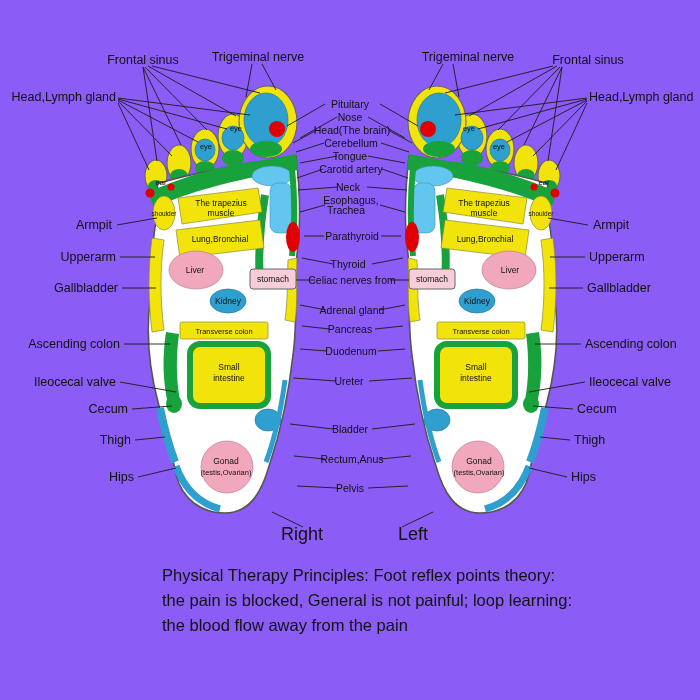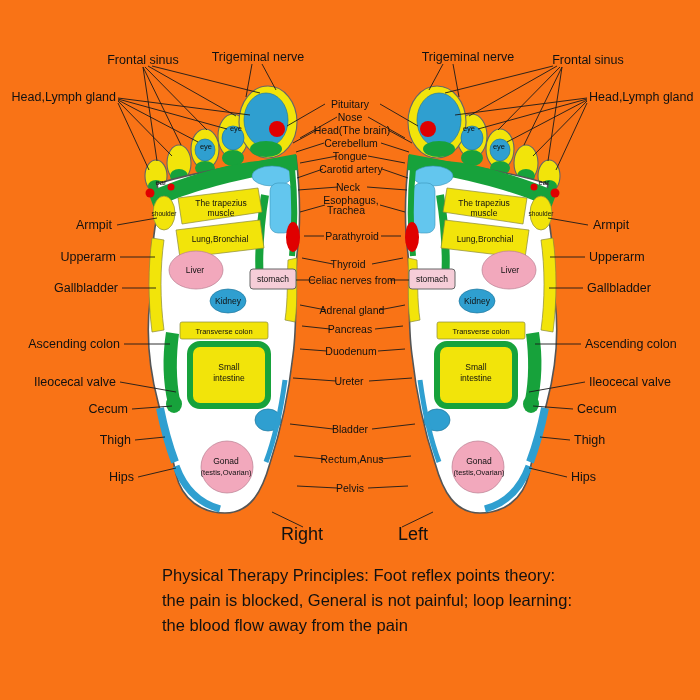--- a/index.html
+++ b/index.html
@@ -1,17 +1,17 @@
 <!DOCTYPE html>
 <html><head>
 <meta charset="utf-8">
 <style>
   html,body{margin:0;padding:0;background:#fff;width:700px;height:700px;overflow:hidden;
     font-family:"Liberation Sans",sans-serif;}
-  .chart-wrap{position:relative;width:700px;height:700px;background:#f97316;}
+  .chart-wrap{position:relative;width:700px;height:700px;background:#8b5cf6;}
   svg{display:block}
   .leader{stroke:#1a1a1a;stroke-width:0.9;fill:none}
   text{fill:#111}
   .lbl-outer{font-size:12.5px}
   .lbl-center{font-size:10.5px}
   .lbl-foot{font-size:8.5px}
   .lbl-foot-sm{font-size:7.5px}
   .lbl-tiny{font-size:6.5px}
   .foot-name{font-size:18px}
   .caption{font-size:16.5px}

